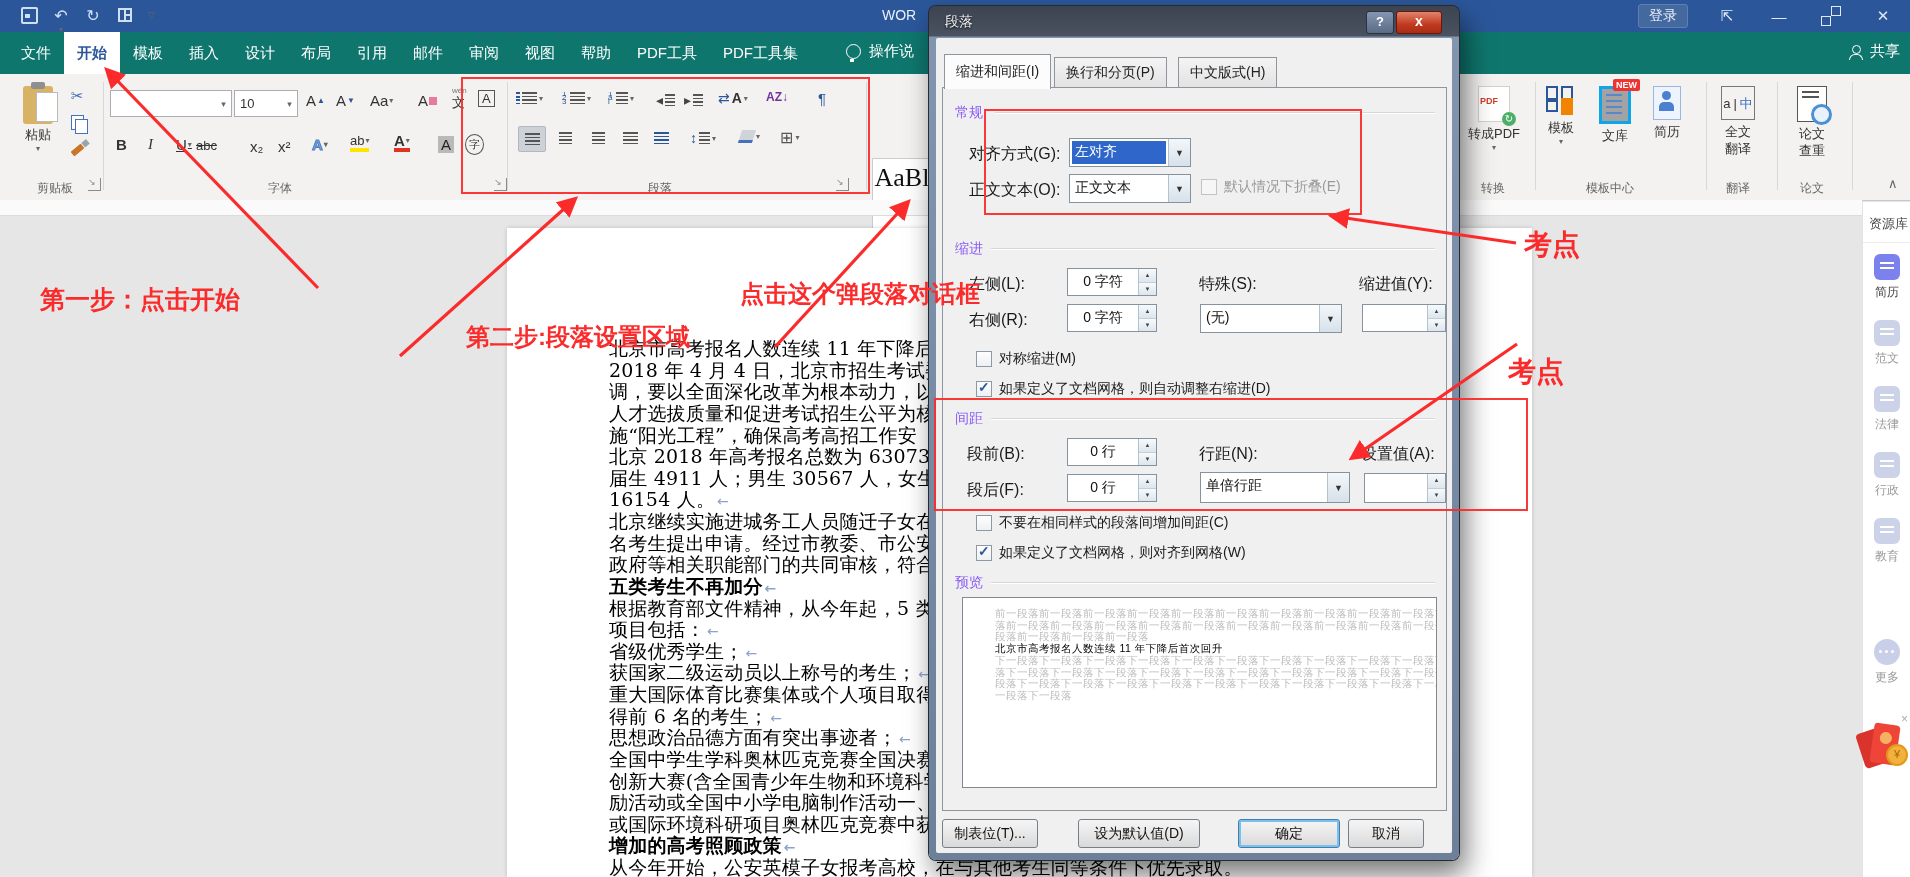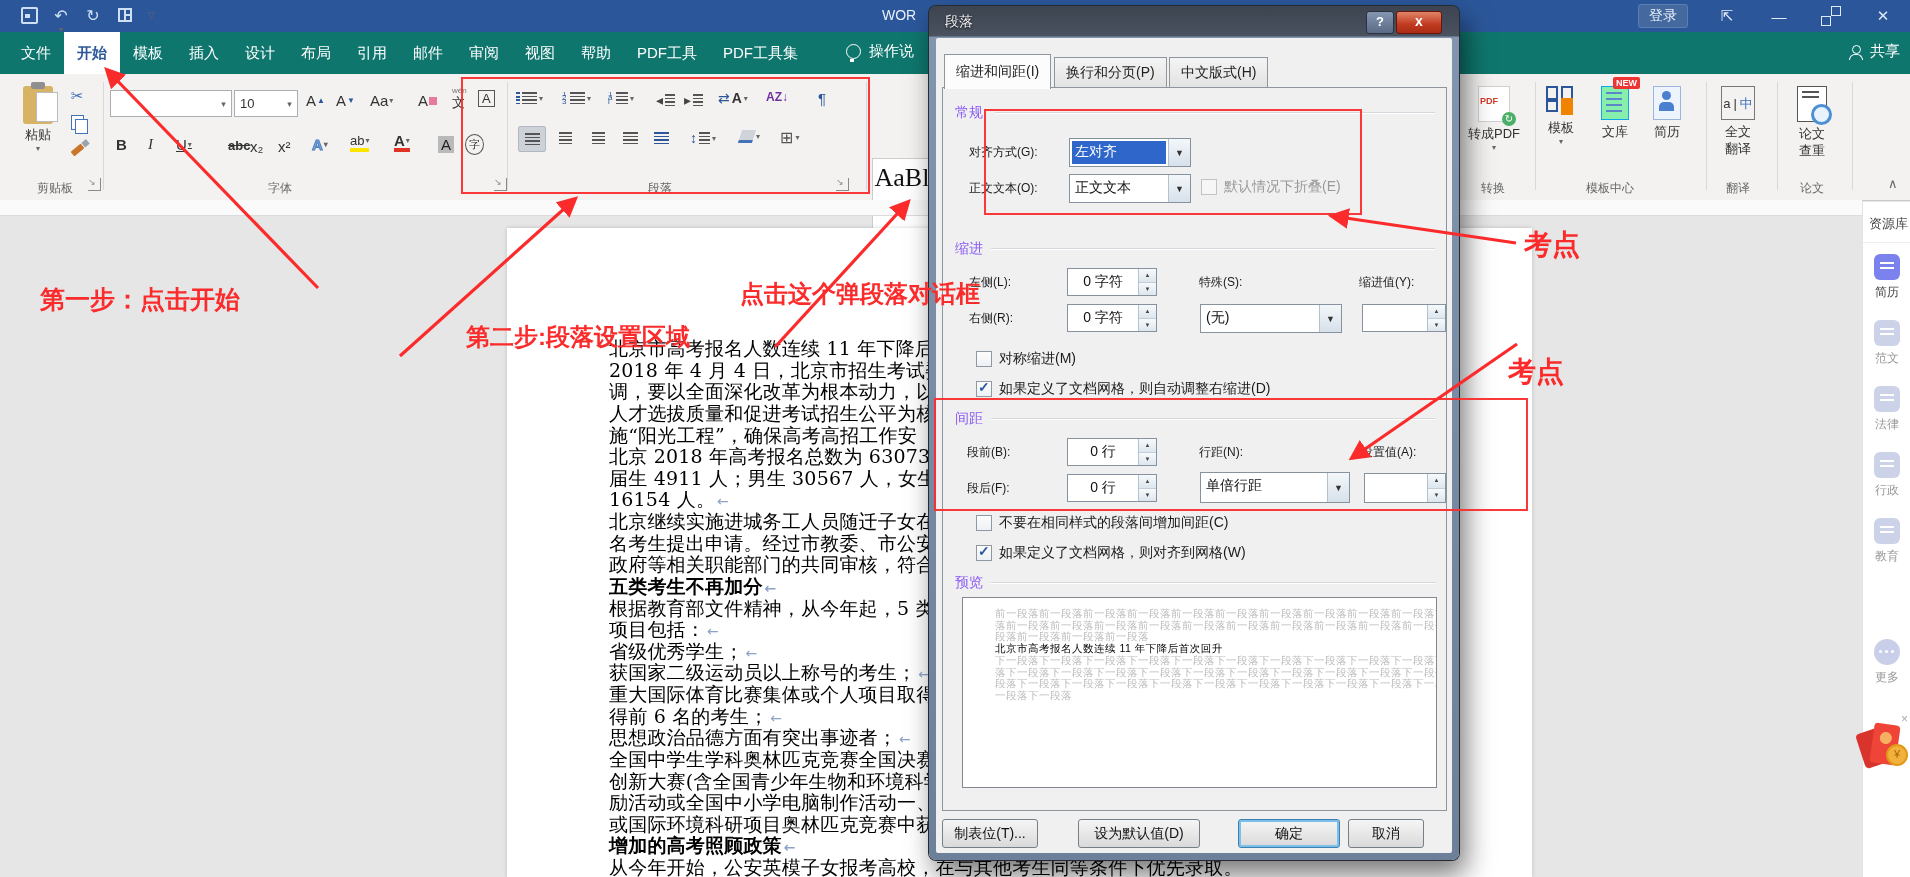--- a/index.html
+++ b/index.html
@@ -83,21 +83,21 @@
   
   .rr-btn{position:absolute;text-align:center;font-size:13px;color:#333;}
   .pdf-ic{margin:0 auto 3px;width:30px;height:34px;background:#fff;border:1px solid #d0d0d0;position:relative;}
   .pdf-ic::before{content:"PDF";position:absolute;left:1px;top:9px;font-size:9px;font-weight:bold;color:#d23b2a;}
   .pdf-ic::after{content:"↻";position:absolute;right:-7px;bottom:-5px;width:14px;height:14px;background:#4caf68;border-radius:50%;color:#fff;font-size:10px;line-height:14px;}
   .tmpl-ic{margin:0 auto 3px;width:30px;height:30px;display:grid;grid-template-columns:12px 12px;grid-template-rows:16px 10px;gap:3px;}
   .tmpl-ic i{border:2px solid #2b579a;}
   .tmpl-ic i:nth-child(2){height:10px;}
   .tmpl-ic i:nth-child(3){margin-top:-7px;height:10px;}
   .tmpl-ic i:nth-child(4){margin-top:-7px;background:#f08300;border-color:#f08300;}
-  .lib-ic{margin:0 auto 3px;width:26px;height:32px;background:#86efac;border:1px solid #0ea5e9;position:relative;}
+  .lib-ic{margin:0 auto 3px;width:26px;height:32px;background:#a3a3a3;border:3px solid #0ea5e9;position:relative;}
   .lib-ic::after{content:"";position:absolute;left:4px;top:5px;width:16px;height:20px;background:repeating-linear-gradient(to bottom,#5b86c9 0 2px,transparent 2px 6px);}
   .new-badge{position:absolute;right:-12px;top:-10px;background:#e33;color:#fff;font-size:9px;font-weight:bold;padding:1px 3px;border-radius:2px;}
   .resume-ic{margin:0 auto 3px;width:26px;height:32px;background:#eef4fd;border:1px solid #9db6dd;position:relative;}
   .resume-ic::before{content:"";position:absolute;left:8px;top:4px;width:9px;height:9px;background:#4b7fd0;border-radius:50%;}
   .resume-ic::after{content:"";position:absolute;left:5px;top:15px;width:15px;height:9px;background:#4b7fd0;border-radius:5px 5px 0 0;}
   .trans-ic{margin:0 auto 3px;width:32px;height:32px;border:1px solid #777;display:flex;align-items:center;justify-content:center;gap:3px;font-size:13px;}
   .trans-ic b{color:#333;font-weight:normal;}
   .trans-ic span{color:#3a6ec0;}
   .check-ic{margin:0 auto 3px;width:28px;height:34px;background:#fff;border:1.5px solid #555;position:relative;}
   .check-ic::before{content:"";position:absolute;left:4px;top:4px;width:17px;height:2px;background:#555;box-shadow:0 5px 0 #555;}
@@ -140,21 +140,21 @@
             background:linear-gradient(#8496b2,#5b6b85);color:#fff;font-size:13px;text-align:center;line-height:20px;font-weight:bold;}
   #dlg-close{position:absolute;left:467px;top:5px;width:44px;height:21px;border-radius:3px;border:1px solid #6d150a;
              background:linear-gradient(#e28468,#c03a20 60%,#a92c14);color:#fff;font-size:14px;text-align:center;line-height:19px;font-weight:bold;}
   #dlg-client{position:absolute;left:7px;top:32px;width:516px;height:815px;background:#f0f0f0;border-radius:2px;}
   .dtab{position:absolute;top:19px;height:30px;padding:0 11px;display:flex;align-items:center;font-size:14px;color:#222;
         background:linear-gradient(#f4f4f4,#e2e2e2);border:1px solid #8e959c;border-bottom:none;}
   .dtab.active{top:16px;height:34px;background:#fcfcfc;z-index:3;}
   #dlg-panel{position:absolute;left:6px;top:49px;width:503px;height:722px;border:1px solid #8e959c;background:#f0f0f0;}
   .sect-lbl{position:absolute;font-size:14px;color:#8b5cf6;}
   .etch{position:absolute;height:1px;background:#d4d8dc;border-bottom:1px solid #fff;}
-  .dl{position:absolute;font-size:12px;color:#1a1a1a;white-space:nowrap;}
+  .dl{position:absolute;font-size:16px;color:#1a1a1a;white-space:nowrap;}
   .wcombo{position:absolute;background:#fff;border:1px solid #86939e;display:flex;height:27px;}
   .wcombo .val{flex:1;font-size:14px;padding:4px 4px 0 5px;color:#111;white-space:nowrap;overflow:hidden;}
   .wcombo .val.sel{background:#2e66c9;color:#fff;margin:2px;padding:2px 3px 4px;}
   .wcombo .btn{width:21px;border-left:1px solid #b4c2ce;background:linear-gradient(#f3f7fa,#d7e1ea);display:grid;place-items:center;font-size:9px;color:#333;}
   .wspin{position:absolute;background:#fff;border:1px solid #86939e;display:flex;height:26px;}
   .wspin .val{flex:1;font-size:14px;padding:4px 0 0;text-align:center;color:#111;white-space:nowrap;}
   .wspin .ud{width:17px;display:flex;flex-direction:column;border-left:1px solid #b4c2ce;}
   .wspin .ud i{flex:1;background:linear-gradient(#f6fafc,#dde6ee);font-size:6px;color:#444;text-align:center;line-height:12px;font-style:normal;}
   .wspin .ud i:first-child{border-bottom:1px solid #c3ced8;}
   .cbrow{position:absolute;display:flex;gap:7px;align-items:center;}
@@ -281,21 +281,21 @@
     <div class="fbtn" style="left:116px;top:62px;font-weight:bold;">
         <span>B</span>
       </div>
     <div class="fbtn" style="left:148px;top:62px;font-style:italic;font-family:'Liberation Serif',serif;">
         <span>I</span>
       </div>
     <div class="fbtn u-l" style="left:176px;top:62px;">
         <span>U</span>
         <span class="dd">▾</span>
       </div>
-    <div class="fbtn strike" style="left:228px;top:64px;font-size:13px;font-weight:bold;">
+    <div class="fbtn strike" style="left:196px;top:64px;font-size:13px;">
         <span>abc</span>
       </div>
     <div class="fbtn" style="left:250px;top:64px;">
         <span>x₂</span>
       </div>
     <div class="fbtn" style="left:278px;top:64px;">
         <span>x²</span>
       </div>
     <div class="fbtn eff-a" style="left:312px;top:62px;">
         <span>A</span>
@@ -503,21 +503,21 @@
   </div>
 
   <div id="dialog">
     <span id="dlg-title">段落</span>
     <div id="dlg-help">?</div>
     <div id="dlg-close">x</div>
     <div id="dlg-client">
       <div id="dlg-tabs">
           <div class="dtab active" style="left: 8px;">缩进和间距(I)</div>
           <div class="dtab" style="left: 118px;">换行和分页(P)</div>
-          <div class="dtab" style="left: 233px;">中文版式(H)</div>
+          <div class="dtab" style="left: 242px;">中文版式(H)</div>
         </div>
       <div id="dlg-panel">
 
         <div class="sect-lbl" style="left:12px;top:16px;">常规</div>
         <div class="etch" style="left:52px;top:24px;width:440px;"></div>
         <div class="dl" style="left:26px;top:56px;">对齐方式(G):</div>
         <div class="wcombo" style="left:126px;top:50px;width:120px;">
           <span class="val sel">左对齐</span>
             <span class="btn">▼</span>
         </div>

